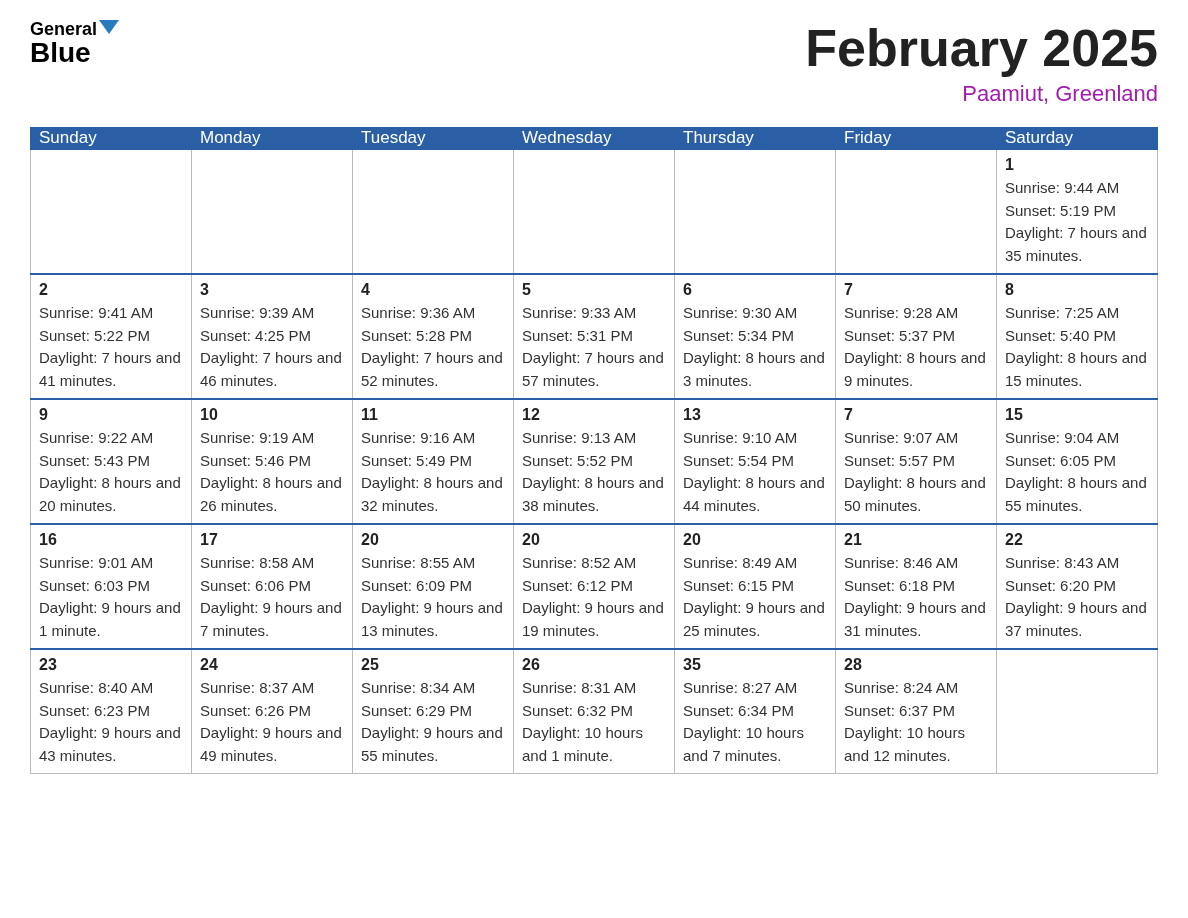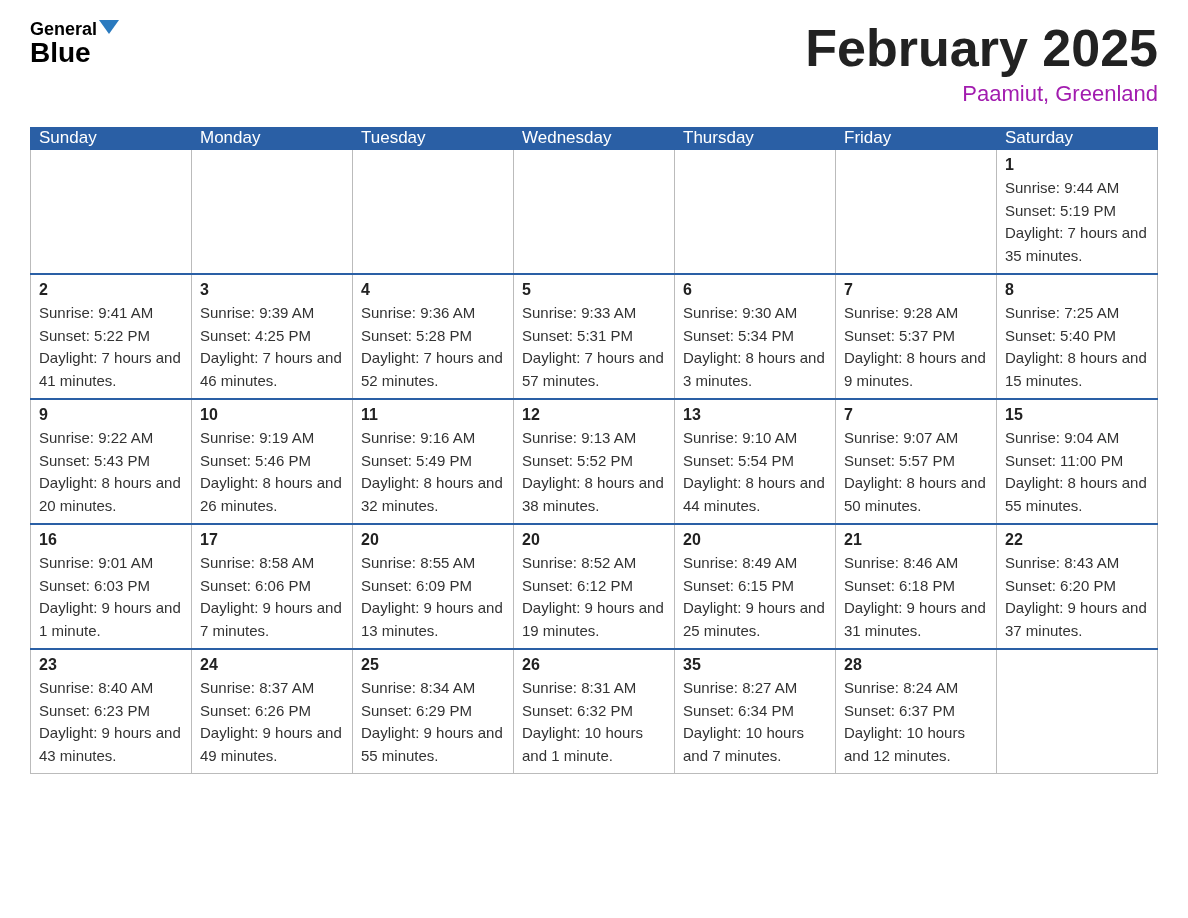--- a/index.html
+++ b/index.html
@@ -234,21 +234,21 @@
         <td>
           <span class="day-num">7</span>
           <div class="day-info">Sunrise: 9:07 AM
 Sunset: 5:57 PM
 Daylight: 8 hours
 and 50 minutes.</div>
         </td>
         <td>
           <span class="day-num">15</span>
           <div class="day-info">Sunrise: 9:04 AM
-Sunset: 11:00 PM
+Sunset: 6:05 PM
 Daylight: 8 hours
 and 55 minutes.</div>
         </td>
       </tr>
       <tr>
         <td>
           <span class="day-num">16</span>
           <div class="day-info">Sunrise: 9:01 AM
 Sunset: 6:03 PM
 Daylight: 9 hours

